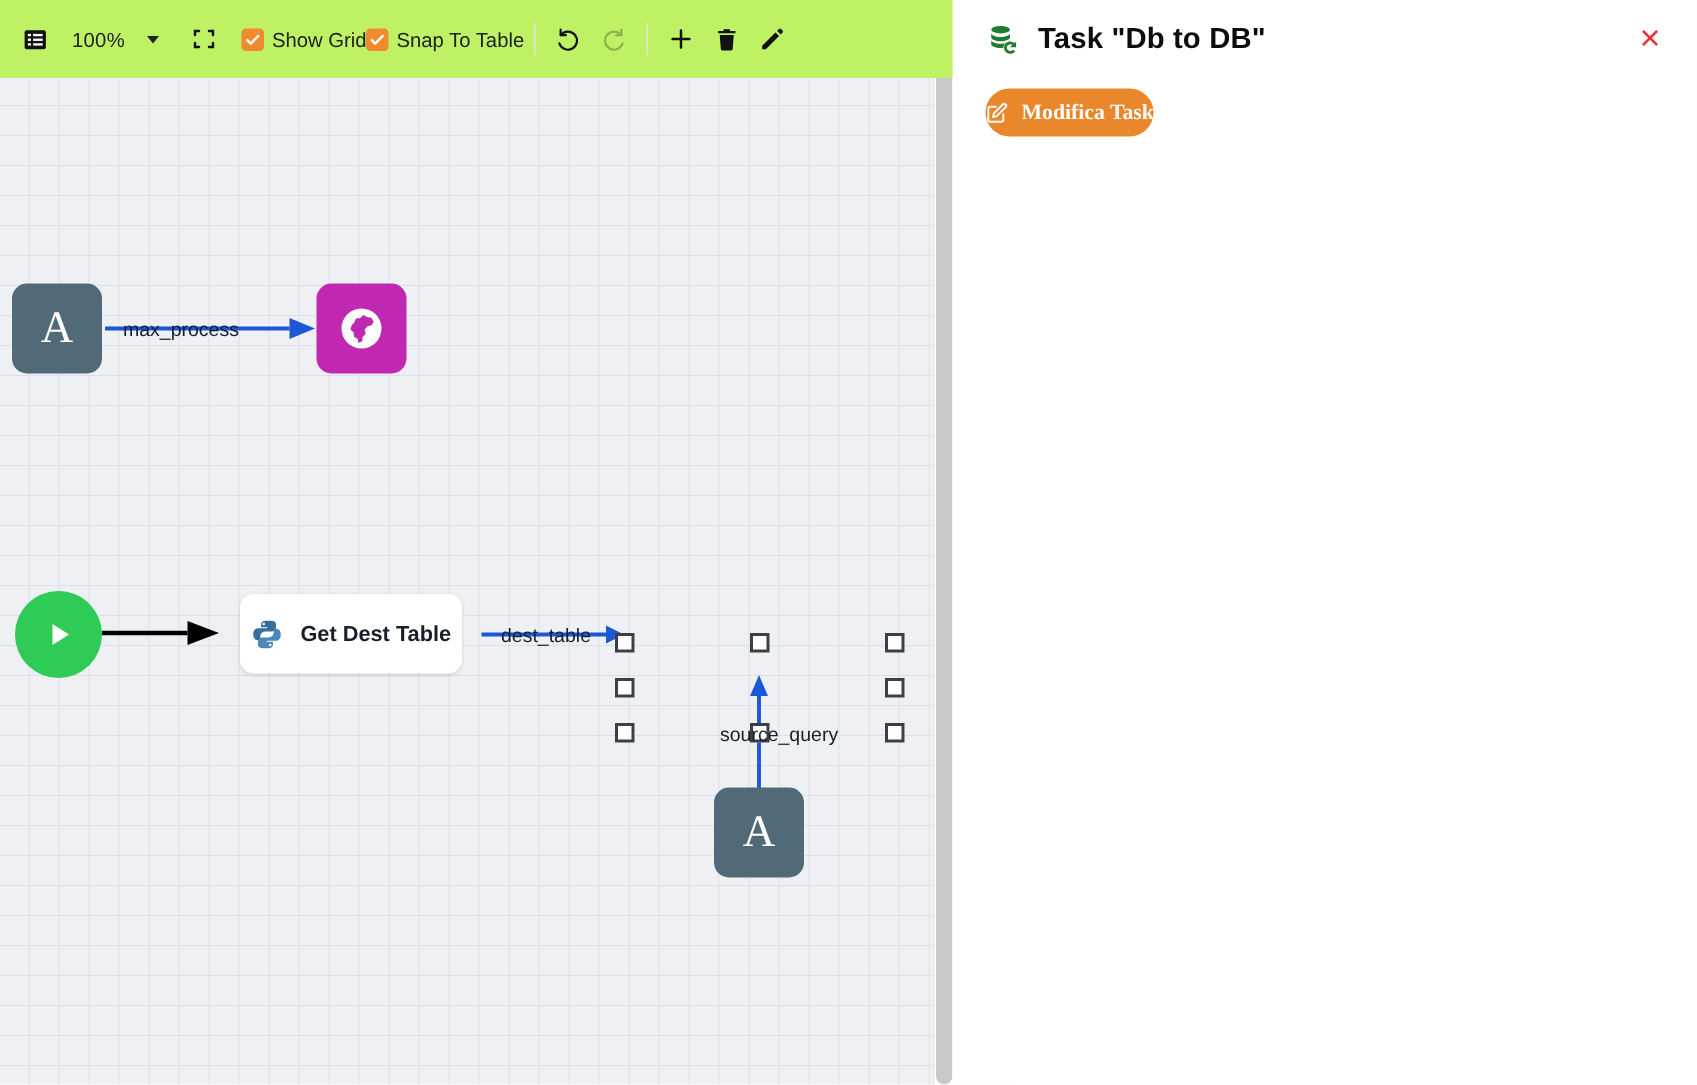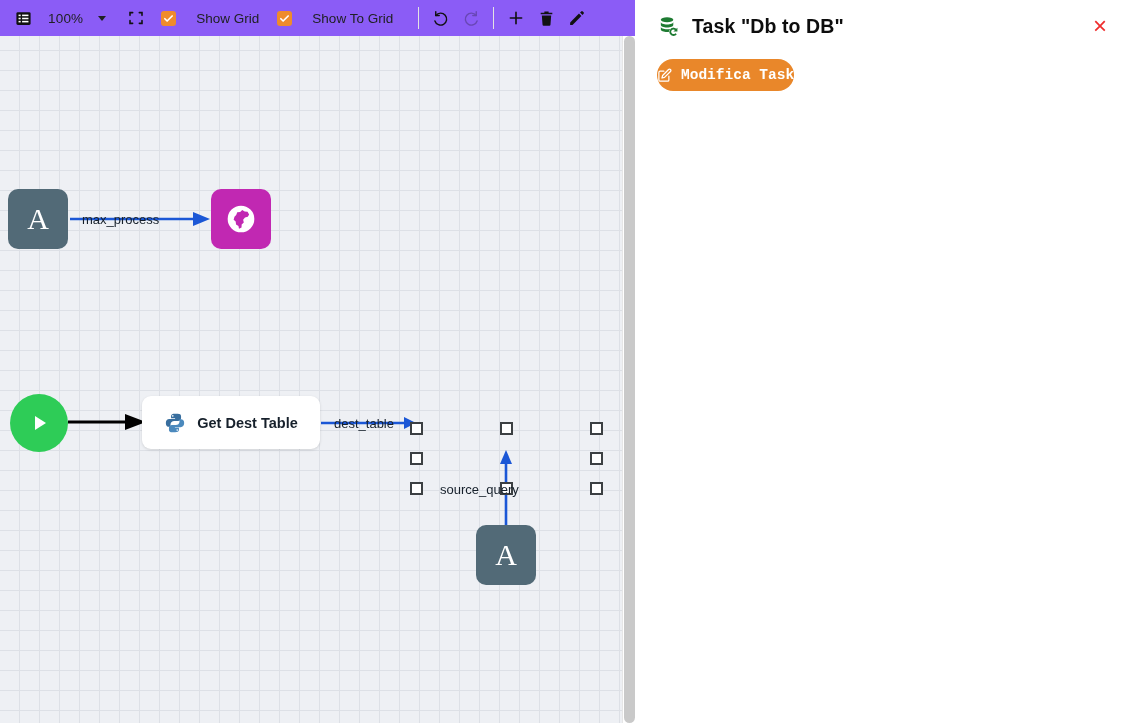--- a/index.html
+++ b/index.html
@@ -8,31 +8,31 @@
     font-family: "Liberation Sans", sans-serif;
     background: #ffffff;
     overflow: hidden;
   }
   .app { position: relative; width: 1131px; height: 723px; display: flex; }
 
   
   .editor { position: relative; width: 635px; height: 723px; background: #fff; flex: 0 0 635px; }
 
   .toolbar {
-    height: 36px; display: flex; align-items: center; gap: 0px;
-    padding: 0 8px; background: #8b5cf6; position: relative; z-index: 5;
+    height: 52px; display: flex; align-items: center; gap: 0px;
+    padding: 0 8px; background: #bef264; position: relative; z-index: 5;
   }
   .tb-btn {
     width: 30px; height: 28px; display: flex; align-items: center; justify-content: center;
     cursor: pointer; color: #111;
   }
   .zoom-val { font-size: 13.5px; color: #202124; padding: 0 8px 0 10px; letter-spacing: .2px; }
   .caret-btn { width: 22px; height: 28px; display: flex; align-items: center; justify-content: center; cursor: pointer; }
   .caret { width: 0; height: 0; border-left: 4.5px solid transparent; border-right: 4.5px solid transparent; border-top: 5.5px solid #202124; }
-  .chk-wrap { display: flex; gap: 20px; cursor: pointer; margin-right: 18px; }
+  .chk-wrap { display: flex; gap: 5px; cursor: pointer; margin-right: 0; }
   .chk-box {
     width: 15px; height: 15px; border-radius: 3px; background: #ef8b2c;
     display: flex; align-items: center; justify-content: center;
   }
   .chk-box svg { display: block; }
   .chk-label { font-size: 13.5px; color: #202124; }
   .tb-sep { width: 1px; height: 22px; background: #e3e3e3; margin: 0 7px; }
   .tb-icon svg { display: block; }
   .disabled { opacity: .28; }
 
@@ -91,21 +91,21 @@
   }
   .panel-title { font-size: 19.5px; font-weight: bold; color: #0d0d0d; letter-spacing: .1px; }
   .close-x {
     margin-left: auto; color: #ef2d2d; font-size: 24px; line-height: 1;
     cursor: pointer; font-family: "Liberation Sans", sans-serif; padding-right: 4px;
   }
   .modifica {
     margin: 21px 22px 0 22px; height: 32px; border-radius: 17px; background: #e9872a;
     display: flex; align-items: center; justify-content: center; gap: 9px;
     color: #fff; font-size: 14.5px; font-weight: bold; cursor: pointer; border: none;
-    font-family: Liberation Mono, monospace;
+    font-family: Liberation Serif, serif;
   }
   .ico { display: flex; align-items: center; justify-content: center; }
 </style>
 </head>
 <body>
 
 <svg width="0" height="0" style="position:absolute">
   <filter id="rough">
     <feTurbulence type="fractalNoise" baseFrequency="0.9" numOctaves="3" result="n"></feTurbulence>
     <feDisplacementMap in="SourceGraphic" in2="n" scale="4" xChannelSelector="R" yChannelSelector="G"></feDisplacementMap>
@@ -144,21 +144,21 @@
             </svg>
         </span>
         <span class="chk-label">Show Grid</span>
       </div>
       <div class="chk-wrap">
         <span class="chk-box">
           <svg width="11" height="11" viewBox="0 0 24 24" fill="none" stroke="#fff" stroke-width="3.6" stroke-linecap="round" stroke-linejoin="round">
               <path d="M4 12.5l5 5L20 6.5"></path>
             </svg>
         </span>
-        <span class="chk-label">Show To Grid</span>
+        <span class="chk-label">Snap To Table</span>
       </div>
       <span class="tb-sep"></span>
       <div class="tb-btn tb-icon">
         <svg width="18" height="18" viewBox="0 0 24 24" fill="none" stroke="#111" stroke-width="1.9" stroke-linecap="round">
           <path d="M5 8.5V3.6"></path>
             <path d="M5.2 8.6a8 8 0 1 1-1.3 7.3" transform="rotate(0)"></path>
           <path d="M5 8.6h4.6"></path>
         </svg>
       </div>
       <div class="tb-btn tb-icon disabled">
@@ -221,21 +221,21 @@
         </div>
 
         <div class="node" style="left:10px; top:358px">
           <div class="play-node">
             <svg width="24" height="24" viewBox="0 0 24 24" fill="#fff">
                 <polygon points="8,5 19,12 8,19"></polygon>
               </svg>
           </div>
         </div>
 
-        <div class="node card-node" style="left:142px; top:360px; width:178px; height:53px">
+        <div class="node card-node" style="left:160px; top:360px; width:148px; height:53px">
           <span class="ico">
             <svg width="22" height="22" viewBox="0 0 24 24">
               <path d="M11.9 2c-2.4 0-4.2.5-4.2 2.6v2.2h4.4v.7H5.8C3.6 7.5 2 8.9 2 11.9s1.4 4.2 3.5 4.2h1.6v-2.6c0-2.2 1.9-3.6 4-3.6h4.2c1.9 0 3.3-1.5 3.3-3.3V4.6C18.6 2.9 17.1 2 15 2h-3.1zm-2.3 1.4c.5 0 .9.4.9.9s-.4.9-.9.9-.9-.4-.9-.9.4-.9.9-.9z" fill="#386e9e"></path>
               <path d="M12.1 22c2.4 0 4.2-.5 4.2-2.6v-2.2h-4.4v-.7h6.3c2.2 0 3.8-1.4 3.8-4.4s-1.4-4.2-3.5-4.2h-1.6v2.6c0 2.2-1.9 3.6-4 3.6h-4.2c-1.9 0-3.3 1.5-3.3 3.3v2.1c0 1.6 1.5 2.5 3.6 2.5h3.1zm2.3-1.4c-.5 0-.9-.4-.9-.9s.4-.9.9-.9.9.4.9.9-.4.9-.9.9z" fill="#4b89bd"></path>
             </svg>
           </span>
           <span>Get Dest Table</span>
         </div>
 
 
@@ -243,21 +243,21 @@
         <div class="handle" style="left:500px; top:386px"></div>
         <div class="handle" style="left:590px; top:386px"></div>
         <div class="handle" style="left:410px; top:416px"></div>
         <div class="handle" style="left:590px; top:416px"></div>
         <div class="handle" style="left:410px; top:446px"></div>
         <div class="handle" style="left:500px; top:446px"></div>
         <div class="handle" style="left:590px; top:446px"></div>
 
         <div class="edge-label" style="left:334px; top:380px">dest_table</div>
 
-        <div class="edge-label" style="left:440px; top:446px">source_query</div>
+        <div class="edge-label" style="left:480px; top:446px">source_query</div>
 
         <div class="node" style="left:476px; top:489px">
           <div class="sq-node sq-slate">A</div>
         </div>
 
       </div>
 
       <div class="scroll-track">
         <div class="scroll-thumb"></div>
       </div>

